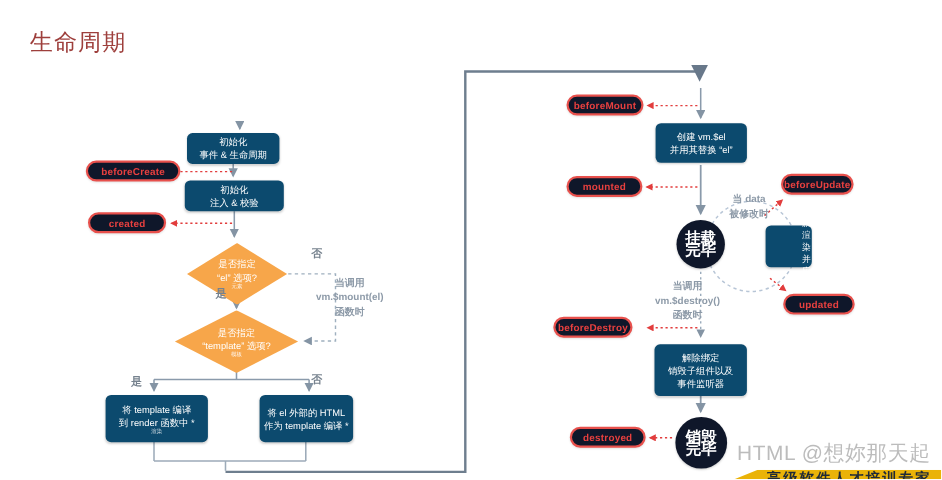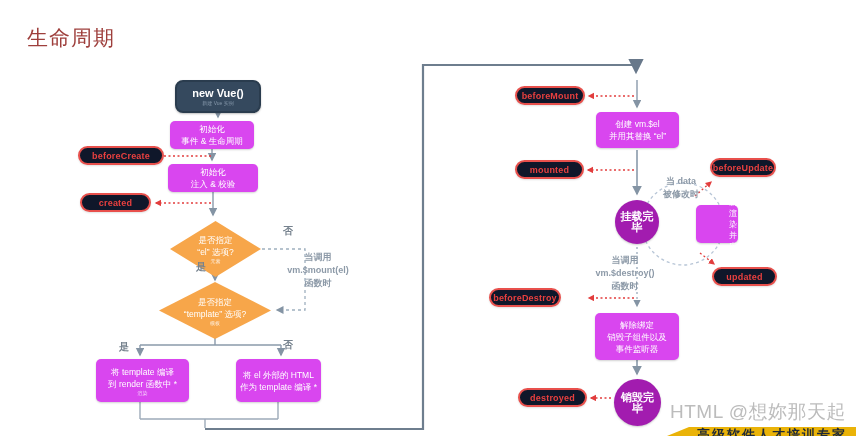--- a/index.html
+++ b/index.html
@@ -10,36 +10,36 @@
   .abs { position:absolute; z-index:2; }
 
   .page-title { font-family:"Liberation Serif", serif; font-size:21px; color:#9e3f3c; letter-spacing:1px; }
 
   .navy-box { background:#35495e; border:2px solid #2a3c4e; border-radius:8px; color:#fff;
     display:flex; flex-direction:column; align-items:center; justify-content:center;
     box-shadow:0 1px 2px rgba(0,0,0,.25); }
   .navy-box .t { font-size:11px; font-weight:bold; }
   .navy-box .s { font-size:5px; color:#8496a9; margin-top:1px; }
 
-  .green-box { background:#d946ef; border-radius:5px; color:#fff; text-align:center;
+  .green-box { background:#0c4a6e; border-radius:5px; color:#fff; text-align:center;
     display:flex; flex-direction:column; align-items:center; justify-content:center;
     font-size:8.5px; line-height:12px; box-shadow:0 1px 2px rgba(0,0,0,.18); }
   .green-box .tiny { font-size:5px; color:rgba(255,255,255,.8); line-height:6px; }
 
   .diamond { background:#f7a64a; clip-path:polygon(50% 0,100% 50%,50% 100%,0 50%);
     color:#fff; text-align:center; display:flex; flex-direction:column;
     align-items:center; justify-content:center; font-size:8.5px; line-height:12px; }
   .diamond .tiny { font-size:5px; color:rgba(255,255,255,.85); line-height:6px; }
 
   .pill { background:#0f172a; border:2px solid #e8504c; border-radius:10px; color:#e8403f;
     font-size:9px; font-weight:bold; text-align:center;
     display:flex; align-items:center; justify-content:center;
     box-shadow:0 1px 2px rgba(0,0,0,.12); letter-spacing:.2px; }
 
-  .state-circle { background:#a21caf; border-radius:50%; color:#fff; font-size:11px;
+  .state-circle { background:#0f172a; border-radius:50%; color:#fff; font-size:14px;
     font-weight:bold; display:flex; align-items:center; justify-content:center;
     text-align:center; line-height:11px; padding:4px; box-shadow:0 1px 2px rgba(0,0,0,.2); }
 
   .note { color:#8d9aa8; font-size:9px; font-weight:bold; text-align:center; line-height:13px; }
   .branch { color:#76828e; font-size:10px; font-weight:bold; }
 
   .watermark { color:#bcbcbc; font-size:19px; letter-spacing:.5px; }
   .banner { background:#eab308; height:9px; overflow:hidden;
     clip-path:polygon(0 100%, 22px 0, 100% 0, 100% 100%); }
   .banner span { display:block; font-size:13px; font-weight:bold; color:#1f2a38;
@@ -88,24 +88,20 @@
     <path d="M634 96 H589" fill="none" stroke="#e23d3d" stroke-width="1.3" stroke-dasharray="2 2.5" marker-end="url(#ar)"></path>
     <path d="M634 170 H588" fill="none" stroke="#e23d3d" stroke-width="1.3" stroke-dasharray="2 2.5" marker-end="url(#ar)"></path>
     <path d="M634 298 H589" fill="none" stroke="#e23d3d" stroke-width="1.3" stroke-dasharray="2 2.5" marker-end="url(#ar)"></path>
     <path d="M611 398 H591" fill="none" stroke="#e23d3d" stroke-width="1.3" stroke-dasharray="2 2.5" marker-end="url(#ar)"></path>
     <path d="M695 196 L711 182" fill="none" stroke="#e23d3d" stroke-width="1.3" stroke-dasharray="2 2.5" marker-end="url(#ar)"></path>
     <path d="M700 253 L714 264" fill="none" stroke="#e23d3d" stroke-width="1.3" stroke-dasharray="2 2.5" marker-end="url(#ar)"></path>
   </svg>
 
   <div class="abs page-title" style="left:27px; top:24px;">生命周期</div>
 
-  <div class="abs navy-box" style="left:175px; top:80px; width:86px; height:33px;">
-    <span class="t">new Vue()</span>
-    <span class="s">新建 Vue 实例</span>
-  </div>
 
   <div class="abs green-box" style="left:170px; top:121px; width:84px; height:28px;">
     <span>初始化</span>
     <span>事件 &amp; 生命周期</span>
   </div>
 
   <div class="abs green-box" style="left:168px; top:164px; width:90px; height:28px;">
     <span>初始化</span>
     <span>注入 &amp; 校验</span>
   </div>
@@ -152,21 +148,21 @@
 
   <div class="abs state-circle" style="left:615px; top:200px; width:44px; height:44px;">挂载完毕</div>
   <div class="abs state-circle" style="left:614px; top:379px; width:47px; height:47px;">销毁完毕</div>
 
   <div class="abs pill" style="left:78px;  top:146px; width:86px; height:19px;">beforeCreate</div>
   <div class="abs pill" style="left:80px;  top:193px; width:71px; height:19px;">created</div>
   <div class="abs pill" style="left:515px; top:86px;  width:70px; height:19px;">beforeMount</div>
   <div class="abs pill" style="left:515px; top:160px; width:69px; height:19px;">mounted</div>
   <div class="abs pill" style="left:710px; top:158px; width:66px; height:19px;">beforeUpdate</div>
   <div class="abs pill" style="left:712px; top:267px; width:65px; height:19px;">updated</div>
-  <div class="abs pill" style="left:489px; top:288px; width:72px; height:19px;">beforeDestroy</div>
+  <div class="abs pill" style="left:503px; top:288px; width:72px; height:19px;">beforeDestroy</div>
   <div class="abs pill" style="left:518px; top:388px; width:69px; height:19px;">destroyed</div>
 
   <div class="abs branch" style="left:283px; top:224px;">否</div>
   <div class="abs branch" style="left:196px; top:260px;">是</div>
   <div class="abs branch" style="left:119px; top:340px;">是</div>
   <div class="abs branch" style="left:283px; top:338px;">否</div>
 
   <div class="abs note" style="left:277px; top:251px; width:82px;">
     <span style="display:block;">当调用</span>
     <span style="display:block;">vm.$mount(el)</span>

